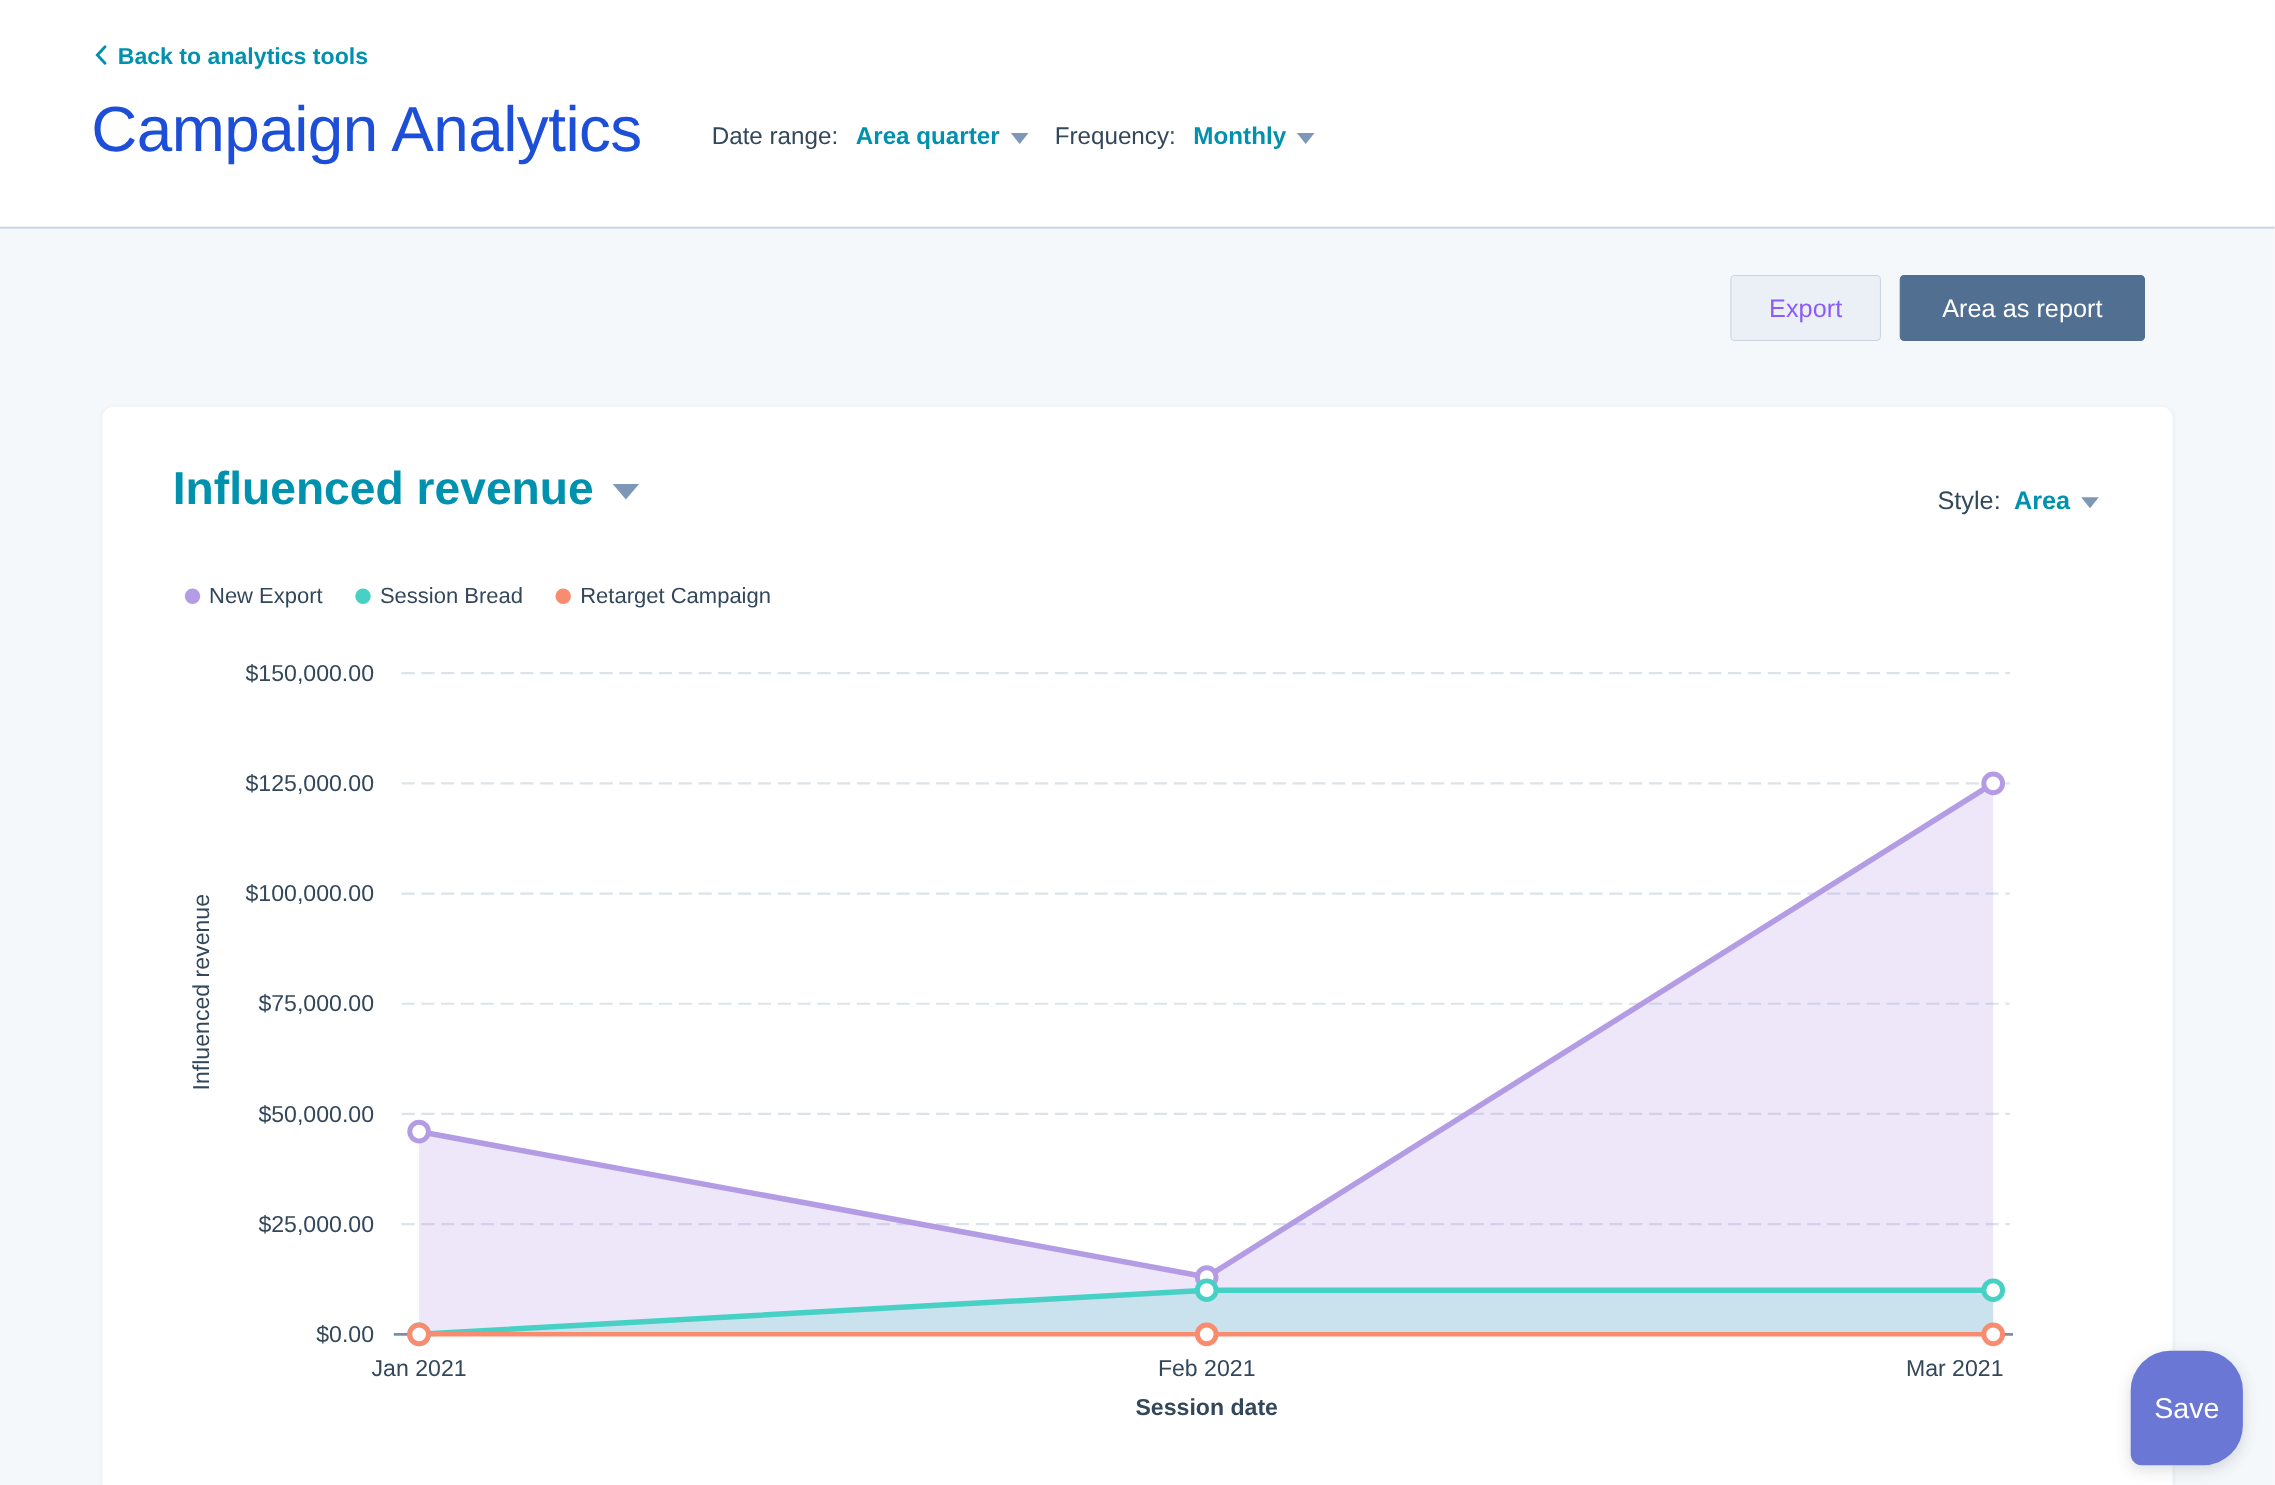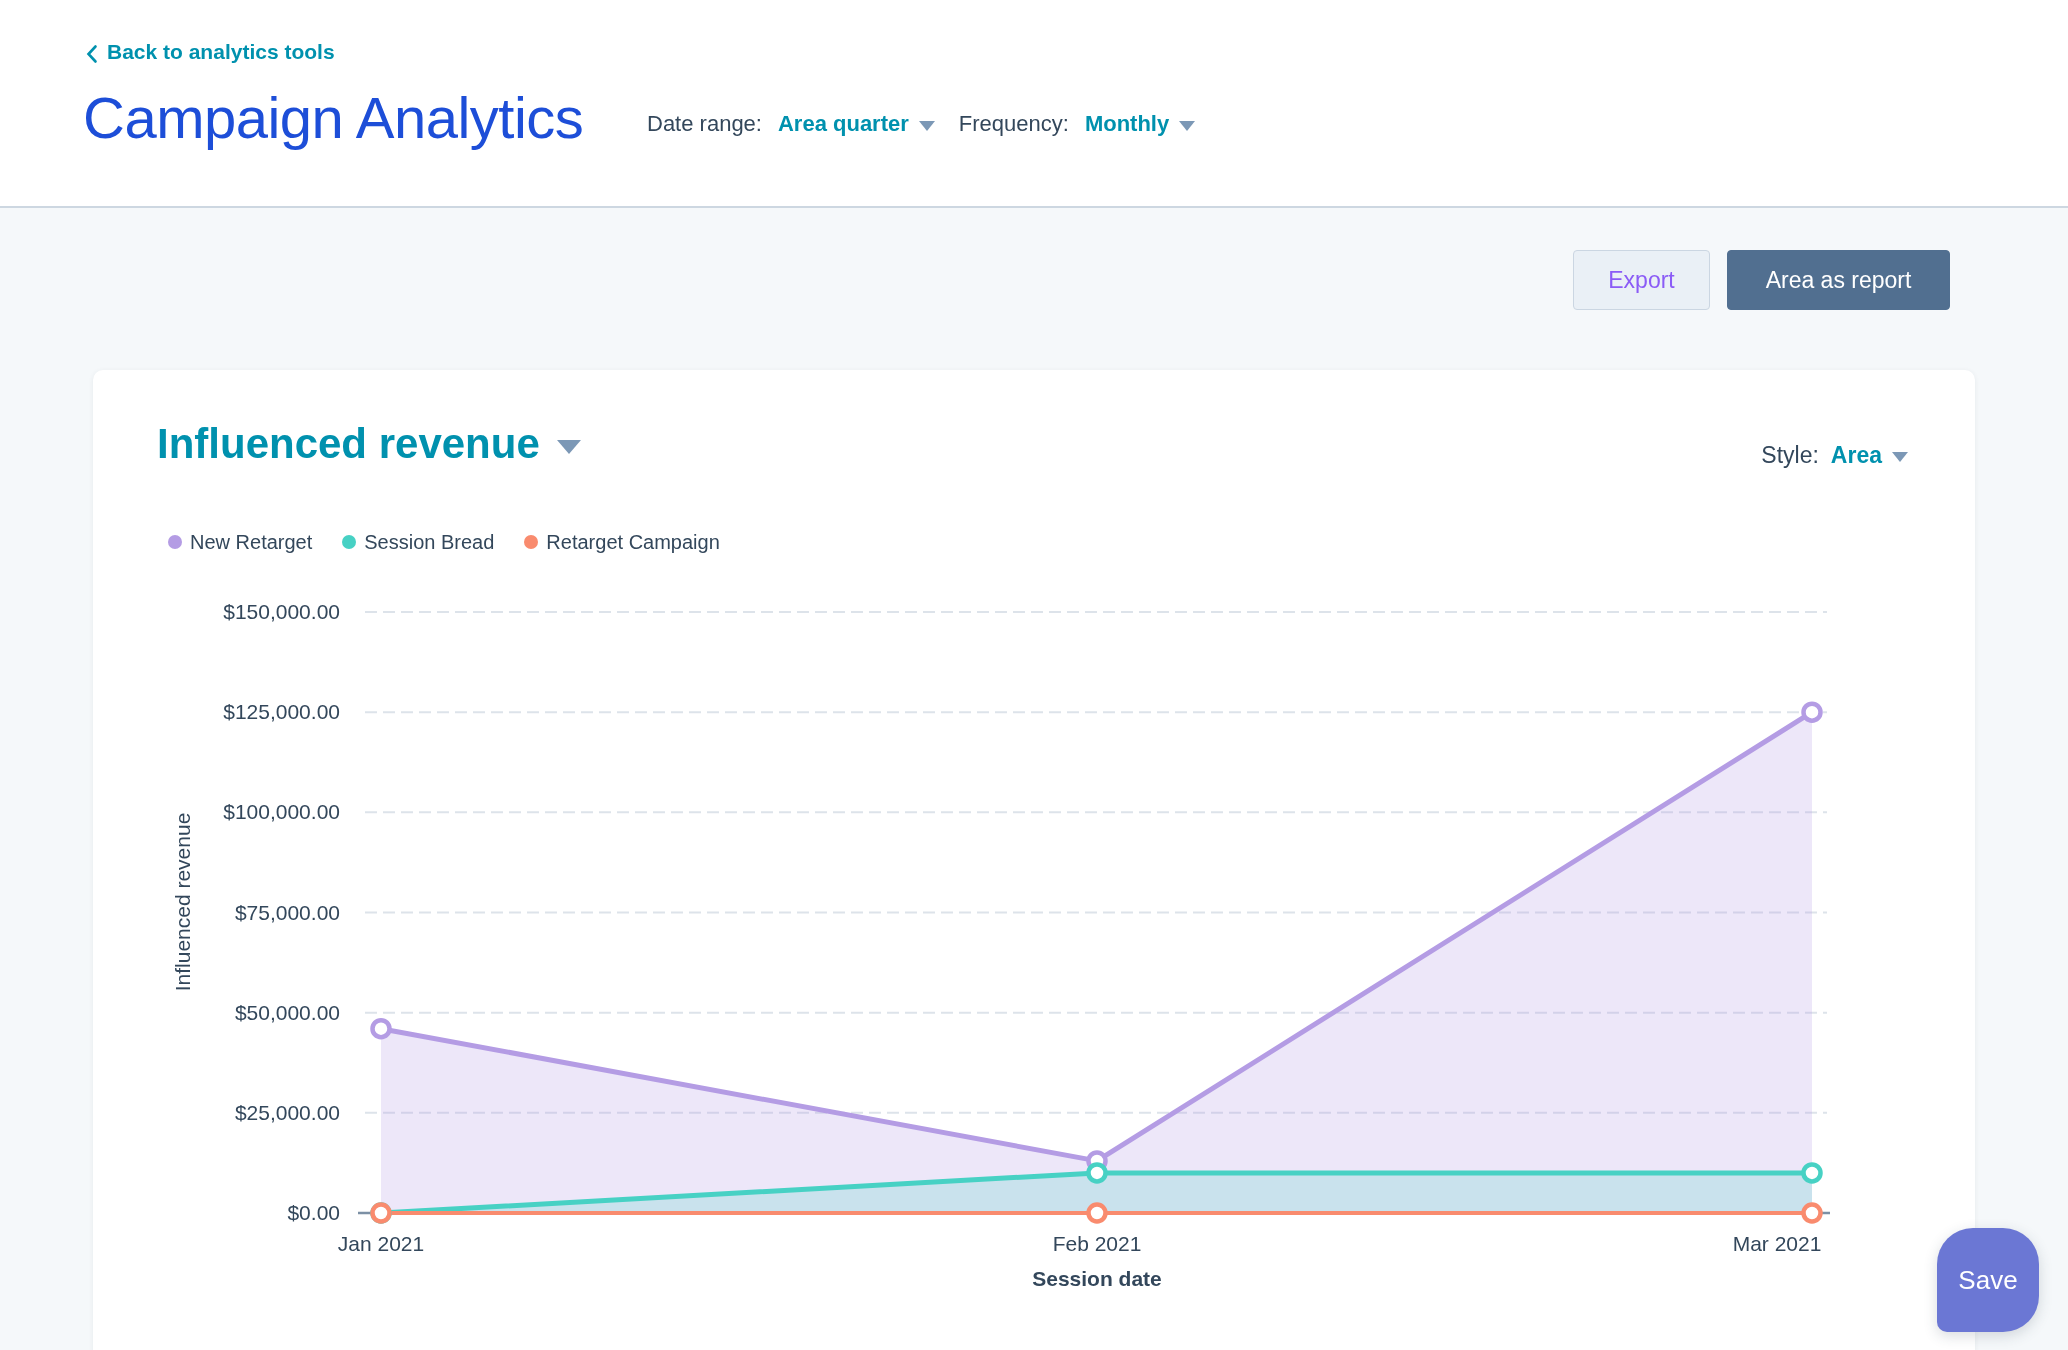--- a/index.html
+++ b/index.html
@@ -10,21 +10,21 @@
     font-family:"Liberation Sans","DejaVu Sans",sans-serif;
     color:#33475b;
   }
   
   .header {
     position:absolute; left:0; top:0; width:2068px; height:208px;
     background:#ffffff; border-bottom:2px solid #cdd7e1;
   }
   .back-link {
     position:absolute; left:85px; top:40px;
-    display:flex; align-items:flex-end; gap:9px;
+    display:flex; align-items:flex-start; gap:9px;
     color:#0091ae; font-size:21px; font-weight:700; cursor:pointer;
     text-decoration:none;
   }
   .page-title {
     position:absolute; left:83px; top:84px;
     font-size:58px; font-weight:400; color:#1d4ed8; letter-spacing:-0.5px;
   }
   .filters {
     position:absolute; left:647px; top:103px; height:34px;
     display:flex; align-items:flex-end; font-size:22px;
@@ -130,21 +130,21 @@
   <div class="style-row">
     <span class="flabel">Style:</span>
     <span class="fvalue">
       <span>Area</span>
       <i class="caret"></i>
     </span>
   </div>
   <div class="legend" id="legend">
       <div class="legend-item">
         <span class="legend-dot" style="background: rgb(180, 156, 228);"></span>
-        <span>New Retarget</span>
+        <span>New Export</span>
       </div>
       <div class="legend-item">
         <span class="legend-dot" style="background: rgb(71, 209, 196);"></span>
         <span>Session Bread</span>
       </div>
       <div class="legend-item">
         <span class="legend-dot" style="background: rgb(249, 139, 110);"></span>
         <span>Retarget Campaign</span>
       </div>
     </div>

